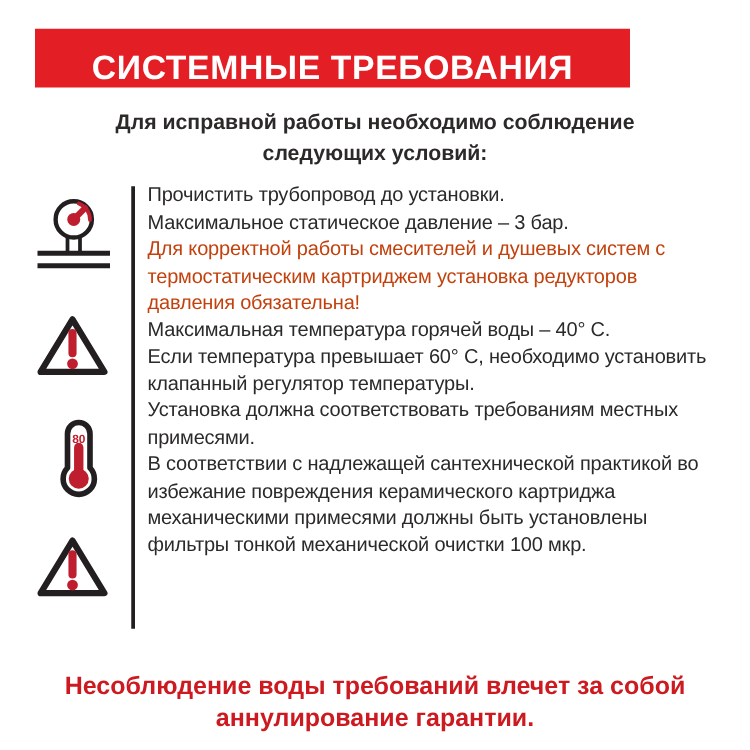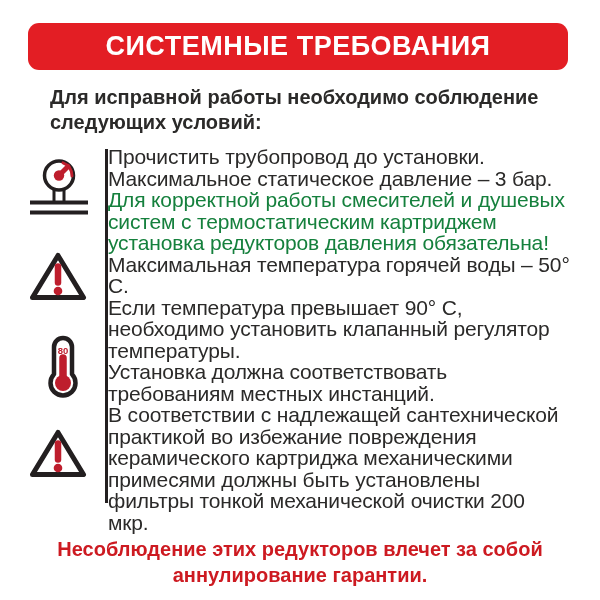--- a/index.html
+++ b/index.html
@@ -6,54 +6,54 @@
   body {
     width: 600px; height: 600px;
     background: #ffffff;
     font-family: "Liberation Sans", sans-serif;
     overflow: hidden;
   }
   .page { position: relative; width: 600px; height: 600px; background: #fff; }
 
   .banner {
     position: absolute; left: 28px; top: 23px;
-    width: 540px; height: 47px;
+    width: 476px; height: 47px;
     background: #e31e24;
-    display: flex; align-items: center; justify-content: center; border-radius: 11px;
+    display: flex; align-items: flex-end; justify-content: center;
   }
   .banner-title {
     color: #ffffff; font-size: 27px; font-weight: bold;
     letter-spacing: 0.5px; white-space: nowrap;
   }
 
   .subtitle {
     position: absolute; left: 50px; top: 85px; width: 500px;
-    text-align: left;
-    color: #2b2a29; font-size: 20px; font-weight: bold;
+    text-align: center;
+    color: #2b2a29; font-size: 17px; font-weight: bold;
     line-height: 25px;
   }
 
   .icon-col-item { position: absolute; }
   .icon-gauge   { left: 27px; top: 156px; width: 64px; height: 62px; }
   .icon-warn1   { left: 28px; top: 251px; width: 60px; height: 52px; }
   .icon-thermo  { left: 43px; top: 331px; width: 36px; height: 70px; }
   .icon-warn2   { left: 28px; top: 428px; width: 60px; height: 52px; }
 
   .divider {
     position: absolute; left: 105px; top: 149px;
     width: 2.5px; height: 354px; background: #231f20;
   }
 
   .req-col {
-    position: absolute; left: 108px; top: 146px; width: 462px;
-    color: #2b2a29; font-size: 21px; line-height: 21.5px;
+    position: absolute; left: 118px; top: 146px; width: 462px;
+    color: #2b2a29; font-size: 16px; line-height: 21.5px;
     letter-spacing: -0.15px;
   }
   .req-col p { margin: 0; }
-  .req-col p.em { color: #15803d; }
+  .req-col p.em { color: #c2410c; }
 
   .footer-warning {
     position: absolute; left: 50px; top: 536px; width: 500px;
     text-align: center;
     color: #cd1a21; font-size: 20px; font-weight: bold;
     line-height: 26px;
   }
 
   svg text { font-family: "Liberation Sans", sans-serif; }
 </style>
@@ -96,21 +96,21 @@
     <line x1="30" y1="15.5" x2="30" y2="31.5" stroke="#be1e2d" stroke-width="6.5" stroke-linecap="round"></line>
     <circle cx="30" cy="40" r="4.3" fill="#be1e2d"></circle>
   </svg>
 
   <div class="divider"></div>
 
   <div class="req-col">
     <p>Прочистить трубопровод до установки.</p>
     <p>Максимальное статическое давление – 3 бар.</p>
     <p class="em">Для корректной работы смесителей и душевых систем с термостатическим картриджем установка редукторов давления обязательна!</p>
-    <p>Максимальная температура горячей воды – 50° C.</p>
-    <p>Если температура превышает 90° C, необходимо установить клапанный регулятор температуры.</p>
-    <p>Установка должна соответствовать требованиям местных инстанций.</p>
-    <p>В соответствии с надлежащей сантехнической практикой во избежание повреждения керамического картриджа механическими примесями должны быть установлены фильтры тонкой механической очистки 200 мкр.</p>
+    <p>Максимальная температура горячей воды – 40° C.</p>
+    <p>Если температура превышает 60° C, необходимо установить клапанный регулятор температуры.</p>
+    <p>Установка должна соответствовать требованиям местных примесями.</p>
+    <p>В соответствии с надлежащей сантехнической практикой во избежание повреждения керамического картриджа механическими примесями должны быть установлены фильтры тонкой механической очистки 100 мкр.</p>
   </div>
 
-  <div class="footer-warning">Несоблюдение этих редукторов влечет за собой аннулирование гарантии.</div>
+  <div class="footer-warning">Несоблюдение воды требований влечет за собой аннулирование гарантии.</div>
 
 </div>
 
 </body></html>

